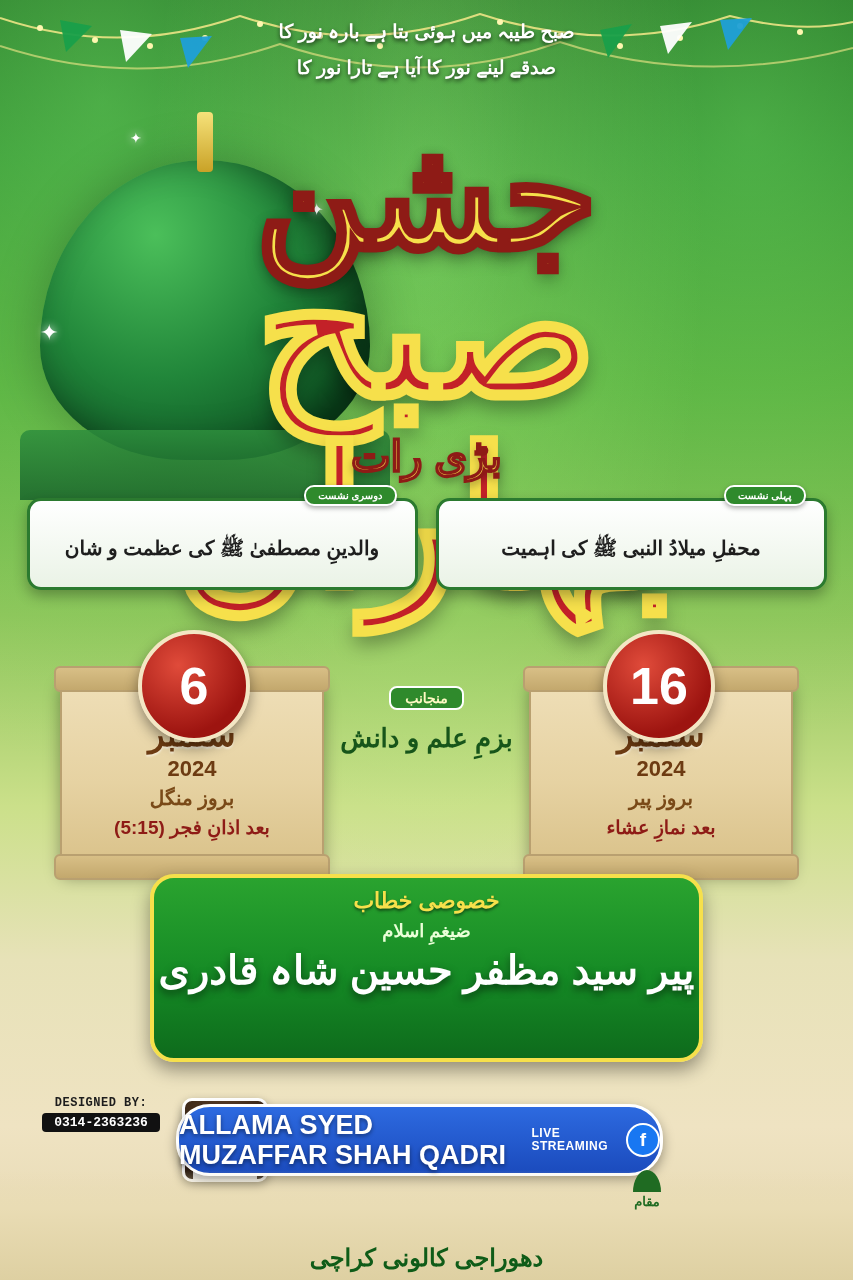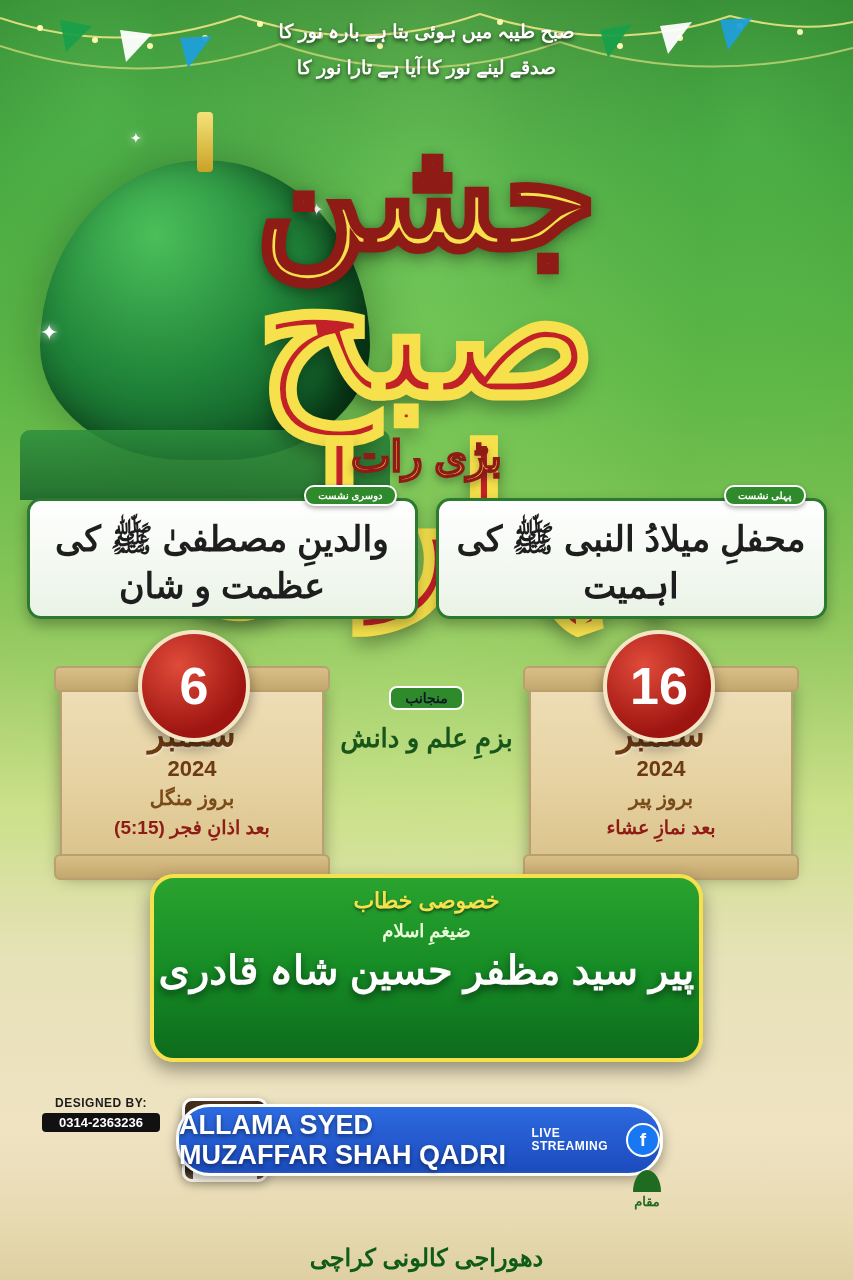--- a/index.html
+++ b/index.html
@@ -89,21 +89,21 @@
     display:flex;align-items:center;justify-content:center;
     position:relative;direction:rtl;
   }
   .session .tag{
     position:absolute;top:-16px;right:18px;
     background:#2f8a2c;color:#fff;font-size:10px;font-weight:bold;
     padding:3px 12px;border-radius:10px;border:2px solid #fff;
     box-shadow:0 2px 5px rgba(0,0,0,.35);
   }
   .session .txt{
-    font-size:35px;font-weight:bold;color:#1e1e1e;text-align:center;
+    font-size:20px;font-weight:bold;color:#1e1e1e;text-align:center;
     padding:14px 10px 6px;line-height:1.35;
   }
 
   
   .dates{
     position:absolute;top:630px;left:0;right:0;height:250px;
   }
   .scroll{
     position:absolute;width:260px;height:190px;top:46px;
     background:linear-gradient(180deg,#efdfb8 0%,#e6d2a2 55%,#d9c189 100%);
@@ -135,21 +135,21 @@
     display:flex;align-items:center;justify-content:center;
     box-shadow:0 6px 14px rgba(0,0,0,.4);
   }
   .daybadge.left{left:138px;}
   .daybadge.right{right:138px;}
   .mid-label{
     position:absolute;left:50%;top:56px;transform:translateX(-50%);
     width:190px;text-align:center;direction:rtl;color:#1d5c1a;
   }
   .mid-label .mtag{
-    display:inline-block;background:#2f8a2c;color:#0f172a;font-size:14px;font-weight:bold;
+    display:inline-block;background:#2f8a2c;color:#fef9c3;font-size:14px;font-weight:bold;
     padding:2px 14px;border-radius:8px;border:2px solid #fff;margin-bottom:10px;
   }
   .mid-label .mtxt{font-size:26px;font-weight:bold;line-height:1.4;color:#17551a;}
 
   
   .speaker{
     position:absolute;left:150px;right:150px;top:874px;height:180px;
     background:linear-gradient(180deg,#2aa32f 0%,#158a25 55%,#0e6b1c 100%);
     border:4px solid #f6e04b;border-radius:24px;
     box-shadow:0 8px 18px rgba(0,0,0,.38);
@@ -162,20 +162,21 @@
   .speaker .zeegham{font-size:18px;font-weight:bold;color:#eaffd8;margin-top:6px;}
   .speaker .name{
     font-size:40px;font-weight:bold;color:#ffffff;line-height:1.2;margin-top:4px;
     text-shadow:0 4px 8px rgba(0,0,0,.55);
   }
 
   
   .designer{
     position:absolute;left:42px;top:1096px;width:118px;
     text-align:center;
+    font-family:Liberation Mono, monospace;
   }
   .designer .lbl{font-size:12px;font-weight:bold;color:#1d1d1d;letter-spacing:.5px;}
   .designer .card{
     margin-top:2px;background:linear-gradient(180deg,#0d2f7a,#143b92);
     border-radius:6px;padding:6px 4px;color:#fff;
   }
   .designer .brand{font-size:19px;font-style:italic;font-weight:bold;color:#fff;}
   .designer .sub{font-size:11px;color:#dfe7ff;}
   .designer .phone{
     margin-top:3px;background:#111;color:#fff;font-size:13px;font-weight:bold;

